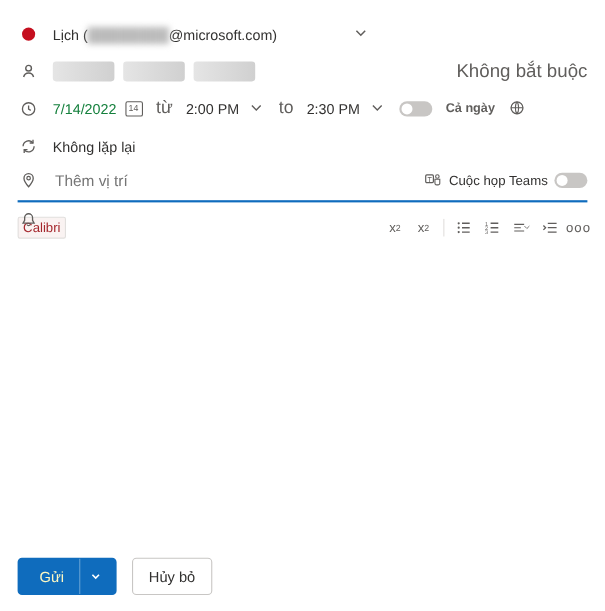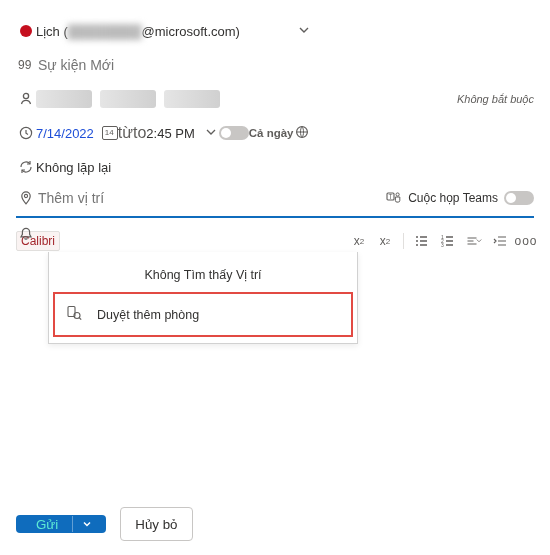--- a/index.html
+++ b/index.html
@@ -16,20 +16,21 @@
   .container {
     padding: 14px 16px;
     display: flex;
     flex-direction: column;
     height: 100%;
   }
   .row {
     display: flex;
     align-items: center;
     min-height: 34px;
+    gap: 12px;
   }
   .icon-col {
     width: 20px;
     display: flex;
     justify-content: center;
     color: #605e5c;
     flex-shrink: 0;
   }
   .grow { flex: 1; }
   .red-dot {
@@ -42,25 +43,25 @@
   .title-input {
     border: none; outline: none; font-size: 14px; color: #605e5c; width: 100%;
     background: transparent;
   }
   .attendee-pills { display: flex; gap: 8px; align-items: center; }
   .pill {
     width: 56px; height: 18px; border-radius: 3px;
     background: linear-gradient(90deg,#e5e5e5,#d0d0d0);
     filter: blur(0.6px);
   }
-  .optional { font-size: 11px; color: #605e5c; font-style: italic; }
+  .optional { font-size: 17px; color: #605e5c; }
   .dt-row .date-input, .dt-row .time-input {
     display: flex; align-items: center; gap: 8px;
   }
-  .date-input { color: #1d4ed8; }
+  .date-input { color: #15803d; }
   .cal-chip {
     width: 16px; height: 14px; border: 1px solid #605e5c; border-radius: 2px; position: relative;
   }
   .cal-chip::after { content:"14"; position:absolute;top:1px;left:2px;font-size:8px;color:#605e5c;}
   .sep { font-size: 16px; color: #605e5c; }
   .time-chev { color:#605e5c; }
   .toggle {
     width: 30px; height: 14px; border-radius: 8px; background: #c8c6c4; position: relative;
   }
   .toggle::after {
@@ -109,23 +110,23 @@
   }
   .fmt-group { display:flex; gap:10px; align-items:center; margin-left:4px;}
   .fmt-btn { width:16px; height:16px; display:flex;align-items:center;justify-content:center;cursor:pointer;}
   .divider { width:1px; height:16px; background:#e1dfdd; }
   .footer {
     margin-top:auto;
     display:flex; align-items:center; gap:14px;
     padding-top:10px;
   }
   .send-btn {
-    background:#0f6cbd; color:#5eead4; border:none; border-radius:4px;
+    background:#0f6cbd; color:#fef9c3; border:none; border-radius:4px;
     display:flex; align-items:center;
-    height:18px;
+    height:34px;
     overflow:hidden;
     cursor:pointer;
   }
   .send-btn .lbl { padding: 0 14px; }
   .send-btn .split { width:28px; border-left:1px solid rgba(255,255,255,0.35); display:flex;align-items:center;justify-content:center;height:100%;}
   .cancel-btn {
     background:#fff; border:1px solid #c8c6c4; border-radius:4px;
     height:34px; padding:0 14px; color:#323130; cursor:pointer;
   }
   .svg { width:16px; height:16px; }
@@ -145,28 +146,20 @@
     <div class="cal-select">
       <span><span>Lịch (</span><span class="blurmail">████████</span><span>@microsoft.com)</span></span>
     </div>
     <span class="chev">
       <svg class="svg" viewBox="0 0 16 16">
           <path d="M4 6l4 4 4-4" fill="none" stroke="currentColor" stroke-width="1.4"></path>
         </svg>
     </span>
   </div>
 
-  <div class="row">
-    <div class="icon-col">
-      <svg class="svg" viewBox="0 0 16 16">
-          <text x="0" y="12" font-size="12" fill="#605e5c">99</text>
-        </svg>
-    </div>
-    <input class="title-input grow" placeholder="Sự kiện Mới" style="">
-  </div>
 
   <div class="row">
     <div class="icon-col">
       <svg class="svg" viewBox="0 0 16 16">
           <circle cx="8" cy="5" r="2.6" fill="none" stroke="#605e5c" stroke-width="1.3"></circle>
           <path d="M3.5 13c.6-2.4 2.4-3.6 4.5-3.6s3.9 1.2 4.5 3.6" fill="none" stroke="#605e5c" stroke-width="1.3"></path>
         </svg>
     </div>
     <div class="attendee-pills grow">
       <div class="pill"></div>
@@ -181,23 +174,29 @@
       <svg class="svg" viewBox="0 0 16 16">
           <circle cx="8" cy="8" r="5.6" fill="none" stroke="#605e5c" stroke-width="1.2"></circle>
           <path d="M8 5v3.2l2 1.2" fill="none" stroke="#605e5c" stroke-width="1.2"></path>
         </svg>
     </div>
     <div class="date-input">
       <span>7/14/2022</span>
       <span class="cal-chip"></span>
     </div>
     <span class="sep">từ</span>
+    <div class="time-input">
+      <span>2:00 PM</span>
+      <span class="time-chev"><svg class="svg" viewBox="0 0 16 16">
+            <path d="M4 6l4 4 4-4" fill="none" stroke="currentColor" stroke-width="1.3"></path>
+          </svg></span>
+    </div>
     <span class="sep">to</span>
     <div class="time-input">
-      <span>2:45 PM</span>
+      <span>2:30 PM</span>
       <span class="time-chev"><svg class="svg" viewBox="0 0 16 16">
             <path d="M4 6l4 4 4-4" fill="none" stroke="currentColor" stroke-width="1.3"></path>
           </svg></span>
     </div>
     <div class="toggle"></div>
     <span class="allday-lbl">Cả ngày</span>
     <span>
       <svg class="svg" viewBox="0 0 16 16">
           <circle cx="8" cy="8" r="5.4" fill="none" stroke="#605e5c" stroke-width="1.2"></circle>
           <path d="M2.6 8h10.8M8 2.6c2 2 2 8.8 0 10.8M8 2.6c-2 2-2 8.8 0 10.8" fill="none" stroke="#605e5c" stroke-width="1"></path>
@@ -279,33 +278,20 @@
           </span>
         <span class="fmt-btn">
             <svg class="svg" viewBox="0 0 16 16">
               <path d="M6 4h8M6 8h8M6 12h8M2 6l2 2-2 2" stroke="#605e5c" stroke-width="1.2" fill="none"></path>
             </svg>
           </span>
         <span class="fmt-btn" style="letter-spacing:1px;">ooo</span>
       </div>
     </div>
 
-    <div class="dropdown" style="position:relative; z-index:2;">
-      <div class="dd-title">Không Tìm thấy Vị trí</div>
-      <div class="dd-item">
-        <span>
-          <svg width="18" height="18" viewBox="0 0 18 18">
-              <rect x="3" y="2.5" width="7" height="10" rx="1" fill="none" stroke="#605e5c" stroke-width="1.1"></rect>
-              <circle cx="12" cy="11.5" r="3" fill="none" stroke="#605e5c" stroke-width="1.1"></circle>
-              <path d="M14.2 13.7l2 2" stroke="#605e5c" stroke-width="1.2"></path>
-            </svg>
-        </span>
-        <span class="dd-item-label">Duyệt thêm phòng</span>
-      </div>
-    </div>
   </div>
 
   <div class="footer">
     <button class="send-btn">
       <span class="lbl">Gửi</span>
       <span class="split">
         <svg width="12" height="12" viewBox="0 0 12 12">
             <path d="M3 4.5l3 3 3-3" fill="none" stroke="#fff" stroke-width="1.5"></path>
           </svg>
       </span>

